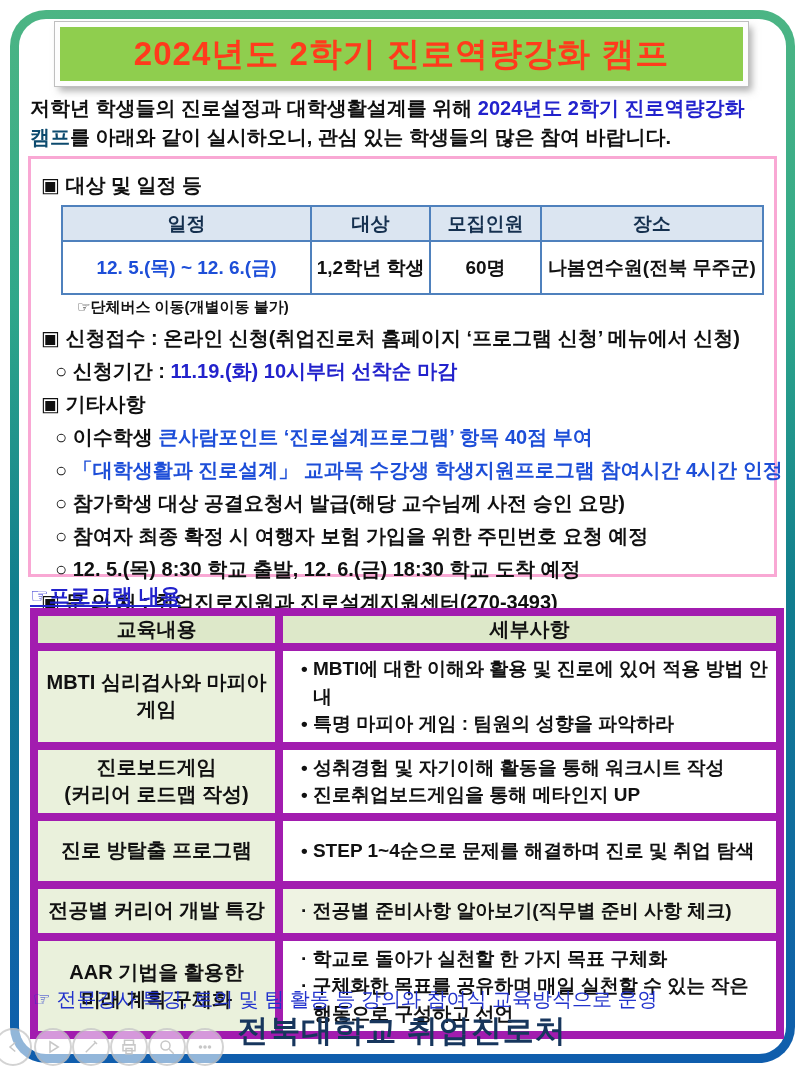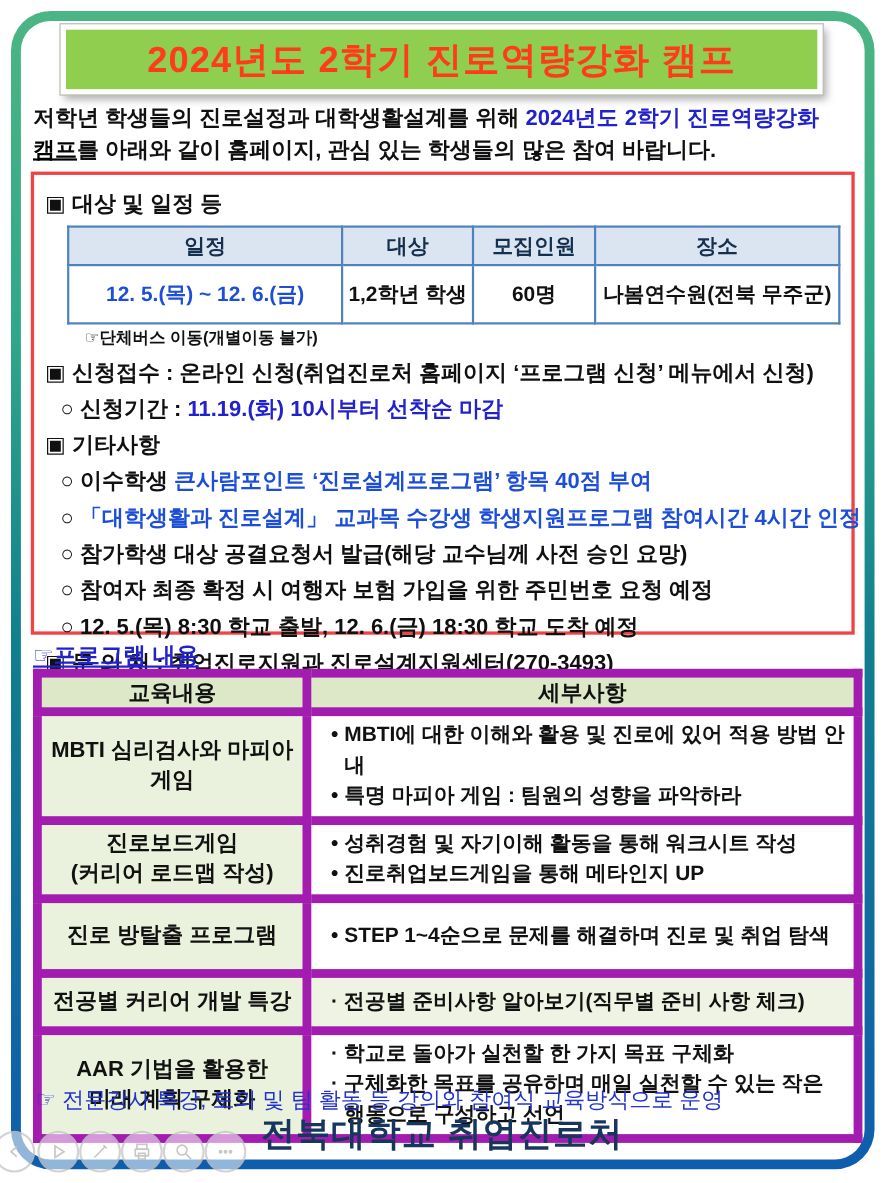--- a/index.html
+++ b/index.html
@@ -25,26 +25,26 @@
     box-shadow:4px 5px 7px rgba(110,110,110,.55);
     display:flex; align-items:center; justify-content:center;
   }
   .banner-title { font-size:33px; font-weight:800; color:#ff3b1c; letter-spacing:1px; }
   
   .intro {
     position:absolute; left:30px; top:94px; width:748px;
     font-size:20px; font-weight:700; line-height:1.45; color:#101010;
   }
   .blue { color:#2222cc; }
-  .blue-u { color:#000000; text-decoration:underline; }
+  .blue-u { color:#0c4a6e; }
   .red { color:#1d4ed8; }
   
   .teal-box {
     position:absolute; left:28px; top:156px; width:749px; height:421px;
-    border:3px solid #ef4444; background:#ffffff; padding:7px 10px 0 10px;
+    border:3px solid #f9a8d4; background:#ffffff; padding:7px 10px 0 10px;
   }
   .line { font-size:20px; font-weight:700; margin:6px 0; color:#101010; white-space:nowrap; }
   .sub { padding-left:14px; }
   .sched-table {
     border-collapse:collapse; margin:5px 0 3px 20px; table-layout:fixed;
   }
   .sched-table th, .sched-table td {
     border:2px solid #4f81bd; text-align:center; font-weight:700; font-size:19px;
   }
   .sched-table th { background:#dbe5f1; height:35px; color:#15304f; }
@@ -95,21 +95,21 @@
 
 <div class="page">
   <div class="frame">
     <div class="frame-inner"></div>
   </div>
 
   <div class="banner">
     <span class="banner-title">2024년도 2학기 진로역량강화 캠프</span>
   </div>
 
-  <p class="intro"><span>저학년 학생들의 진로설정과 대학생활설계를 위해 </span><span class="blue">2024년도 2학기 진로역량강화</span><br><span class="blue-u">캠프</span><span>를 아래와 같이 홈페이지, 관심 있는 학생들의 많은 참여 바랍니다.</span></p>
+  <p class="intro"><span>저학년 학생들의 진로설정과 대학생활설계를 위해 </span><span class="blue">2024년도 2학기 진로역량강화</span><br><span class="blue-u">캠프</span><span>를 아래와 같이 실시하오니, 관심 있는 학생들의 많은 참여 바랍니다.</span></p>
 
   <div class="teal-box">
     <div class="line">▣ 대상 및 일정 등</div>
 
     <table class="sched-table">
       <tbody>
           <tr>
         <th class="c-date">일정</th>
         <th class="c-target">대상</th>
         <th class="c-cap">모집인원</th>

